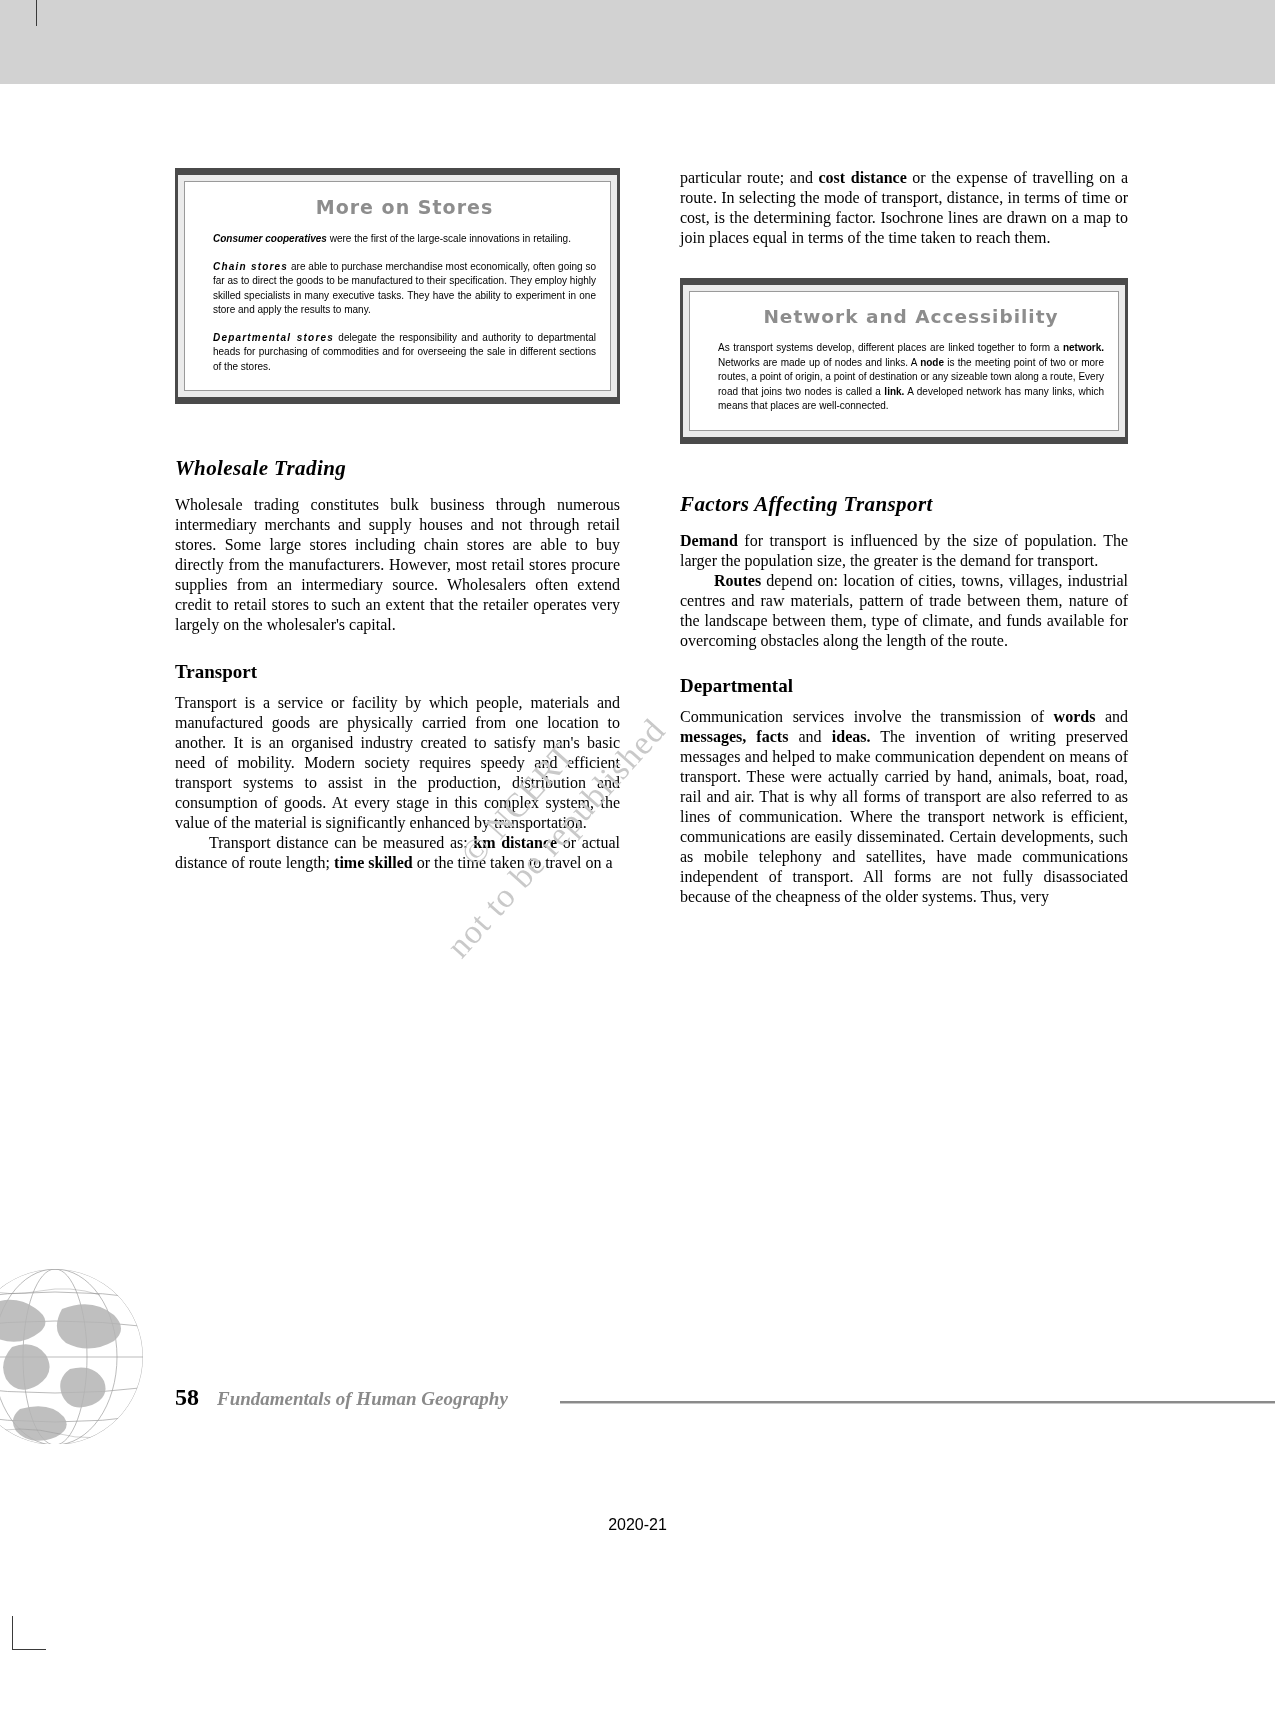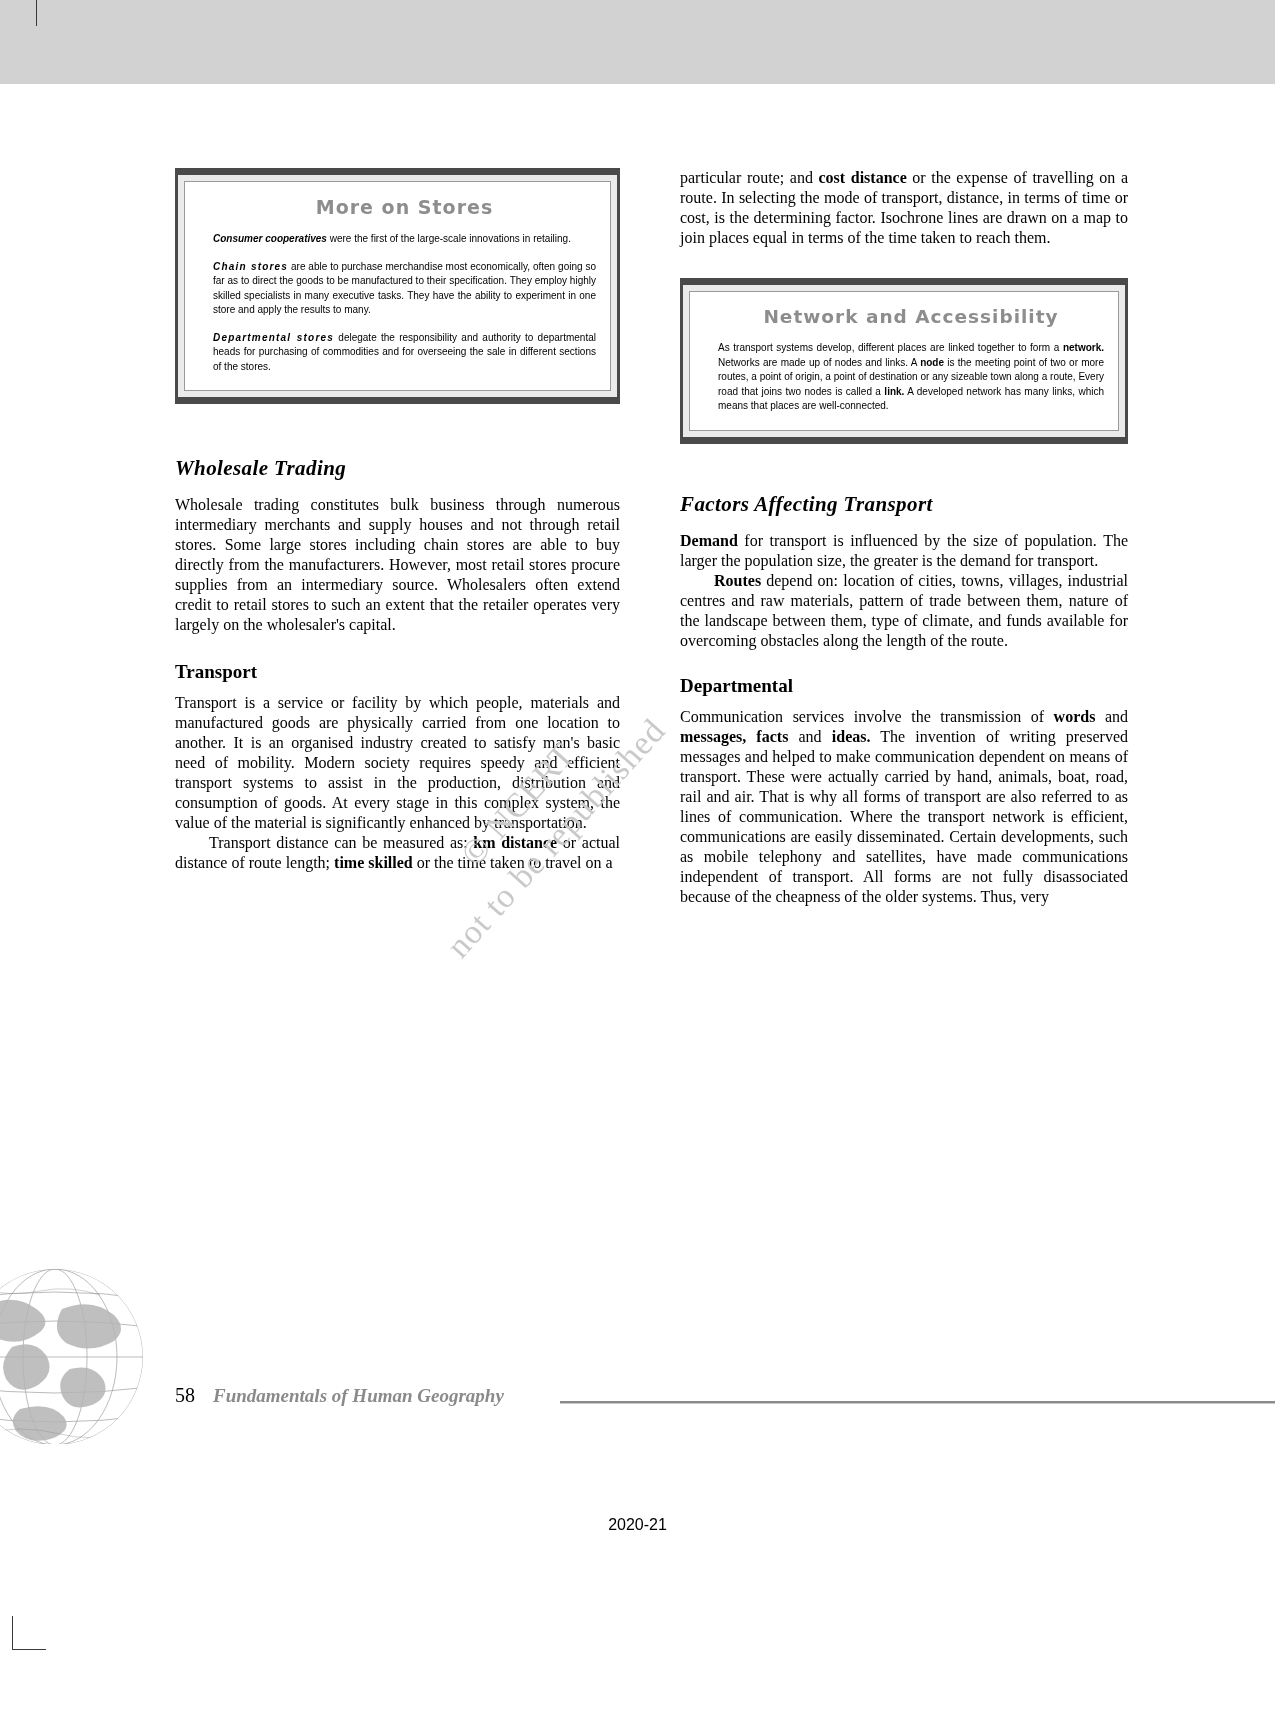--- a/index.html
+++ b/index.html
@@ -64,21 +64,21 @@
   .wm{
     position:absolute;left:430px;top:640px;width:420px;height:380px;
     transform:rotate(-48deg);transform-origin:center center;
     color:#c9c9c9;font-family:"Liberation Serif", serif;font-size:34px;
     line-height:1.5;letter-spacing:1px;pointer-events:none;
     text-align:center;white-space:pre-line;
   }
 
   
   .footer{position:absolute;left:175px;top:1300px;width:955px;height:30px;}
-  .pg-num{font-family:"Liberation Serif", serif;font-weight:normal;font-size:20px;}
+  .pg-num{font-family:"Liberation Serif", serif;font-weight:bold;font-size:24px;}
   .foot-title{
     font-family:"Liberation Serif", serif;font-style:italic;font-weight:bold;
     font-size:19px;color:#8a8a8a;margin-left:14px;text-align:center;
   }
   .foot-rule{position:absolute;left:385px;top:17px;width:745px;height:0;
     border-top:2px solid #8a8a8a;border-bottom:1px solid #c8c8c8;}
   .year{position:absolute;left:0;top:1432px;width:1275px;text-align:center;
     font-family:Liberation Sans, sans-serif;font-size:16px;}
 
   

